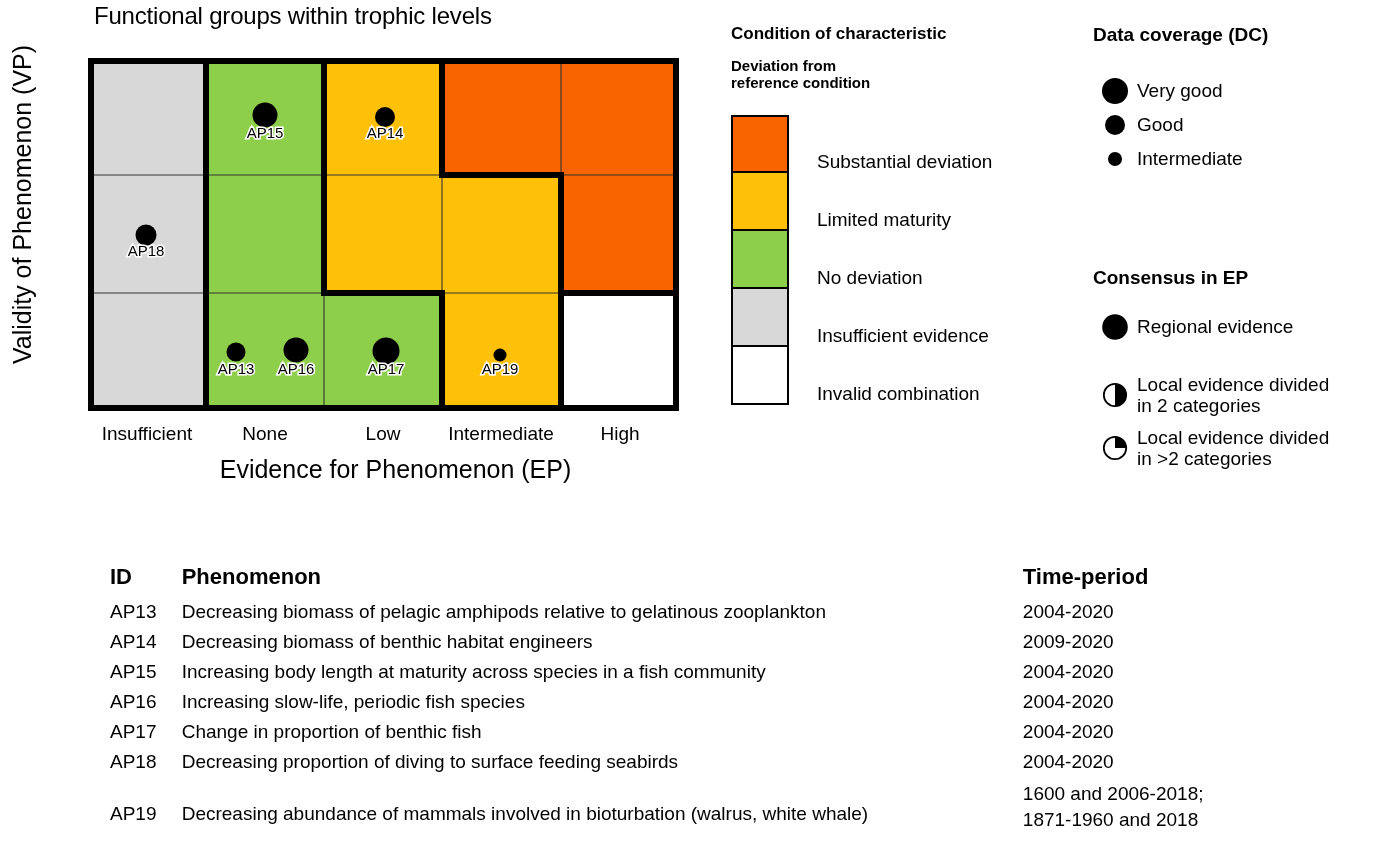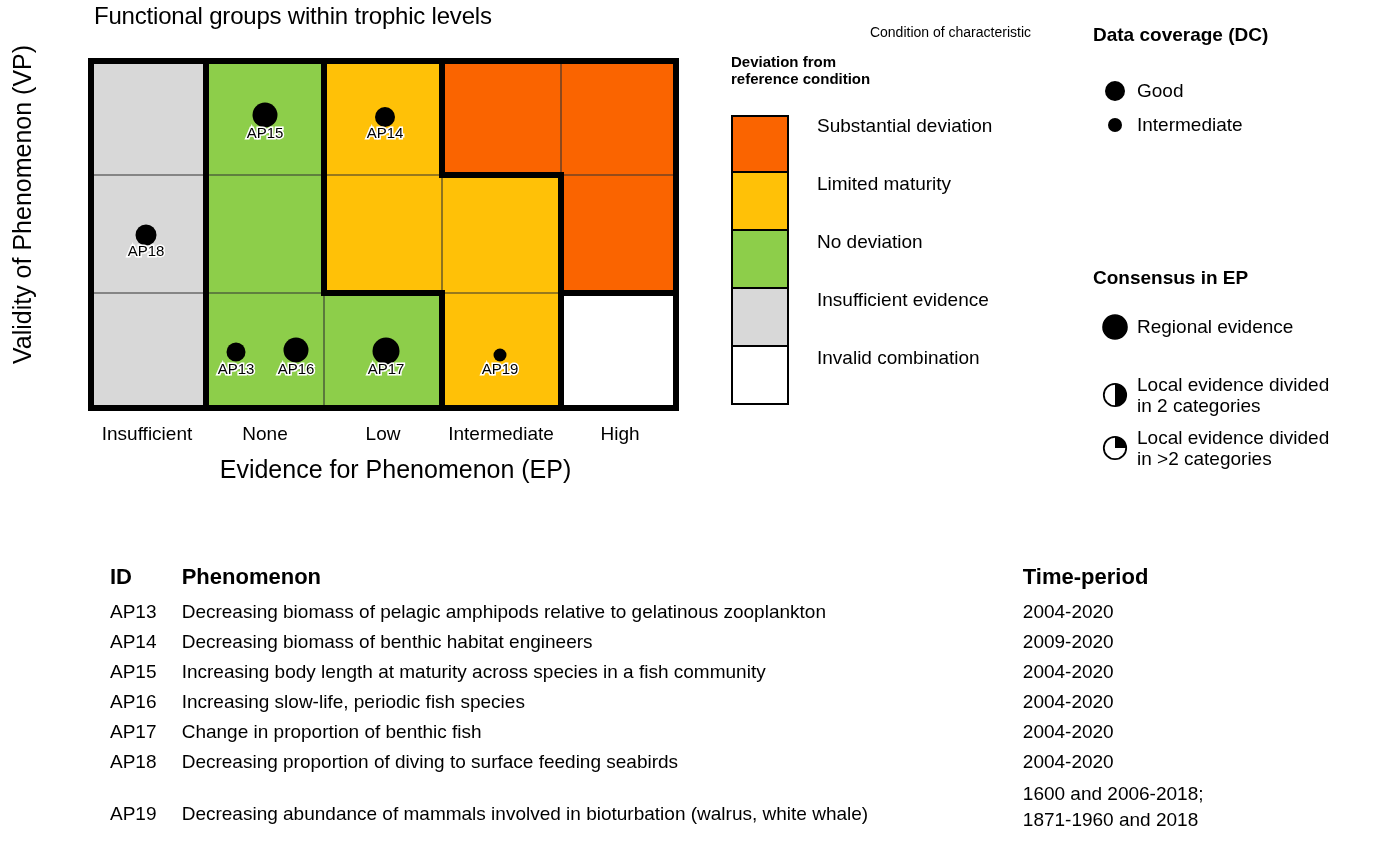--- a/index.html
+++ b/index.html
@@ -77,39 +77,38 @@
   }
 
   
   #cond-legend {
     position: absolute;
     left: 731px;
     top: 24px;
     width: 300px;
   }
   #cond-legend .lg-title {
-    font-size: 14px;
-    font-weight: normal;
-    white-space: nowrap;
-    text-align: right;
+    font-size: 17px;
+    font-weight: bold;
+    white-space: nowrap;
   }
   #cond-legend .lg-sub {
     margin-top: 14px;
     font-size: 15px;
     font-weight: bold;
     line-height: 1.12;
   }
   #cond-swatches {
     position: absolute;
     left: 0px;
     top: 91px;
   }
   .sw-row {
     display: flex;
-    align-items: flex-start;
+    align-items: flex-end;
     height: 58px;
   }
   .sw-box {
     width: 58px;
     height: 58px;
     border: 2px solid #000;
     box-sizing: border-box;
     flex: 0 0 auto;
   }
   .sw-row + .sw-row .sw-box { border-top: 0; }
@@ -346,20 +345,26 @@
       <div class="sw-label">Invalid combination</div>
     </div>
   </div>
 </div>
 
 <div id="dc-legend">
   <div class="lg-title">Data coverage (DC)</div>
   <div id="dc-rows">
     <div class="dot-row">
       <div class="dot-slot">
+        <span class="dot-dot" style="width:26px;height:26px;"></span>
+      </div>
+      <div class="dot-label">Very good</div>
+    </div>
+    <div class="dot-row">
+      <div class="dot-slot">
         <span class="dot-dot" style="width:20px;height:20px;"></span>
       </div>
       <div class="dot-label">Good</div>
     </div>
     <div class="dot-row">
       <div class="dot-slot">
         <span class="dot-dot" style="width:14px;height:14px;"></span>
       </div>
       <div class="dot-label">Intermediate</div>
     </div>

